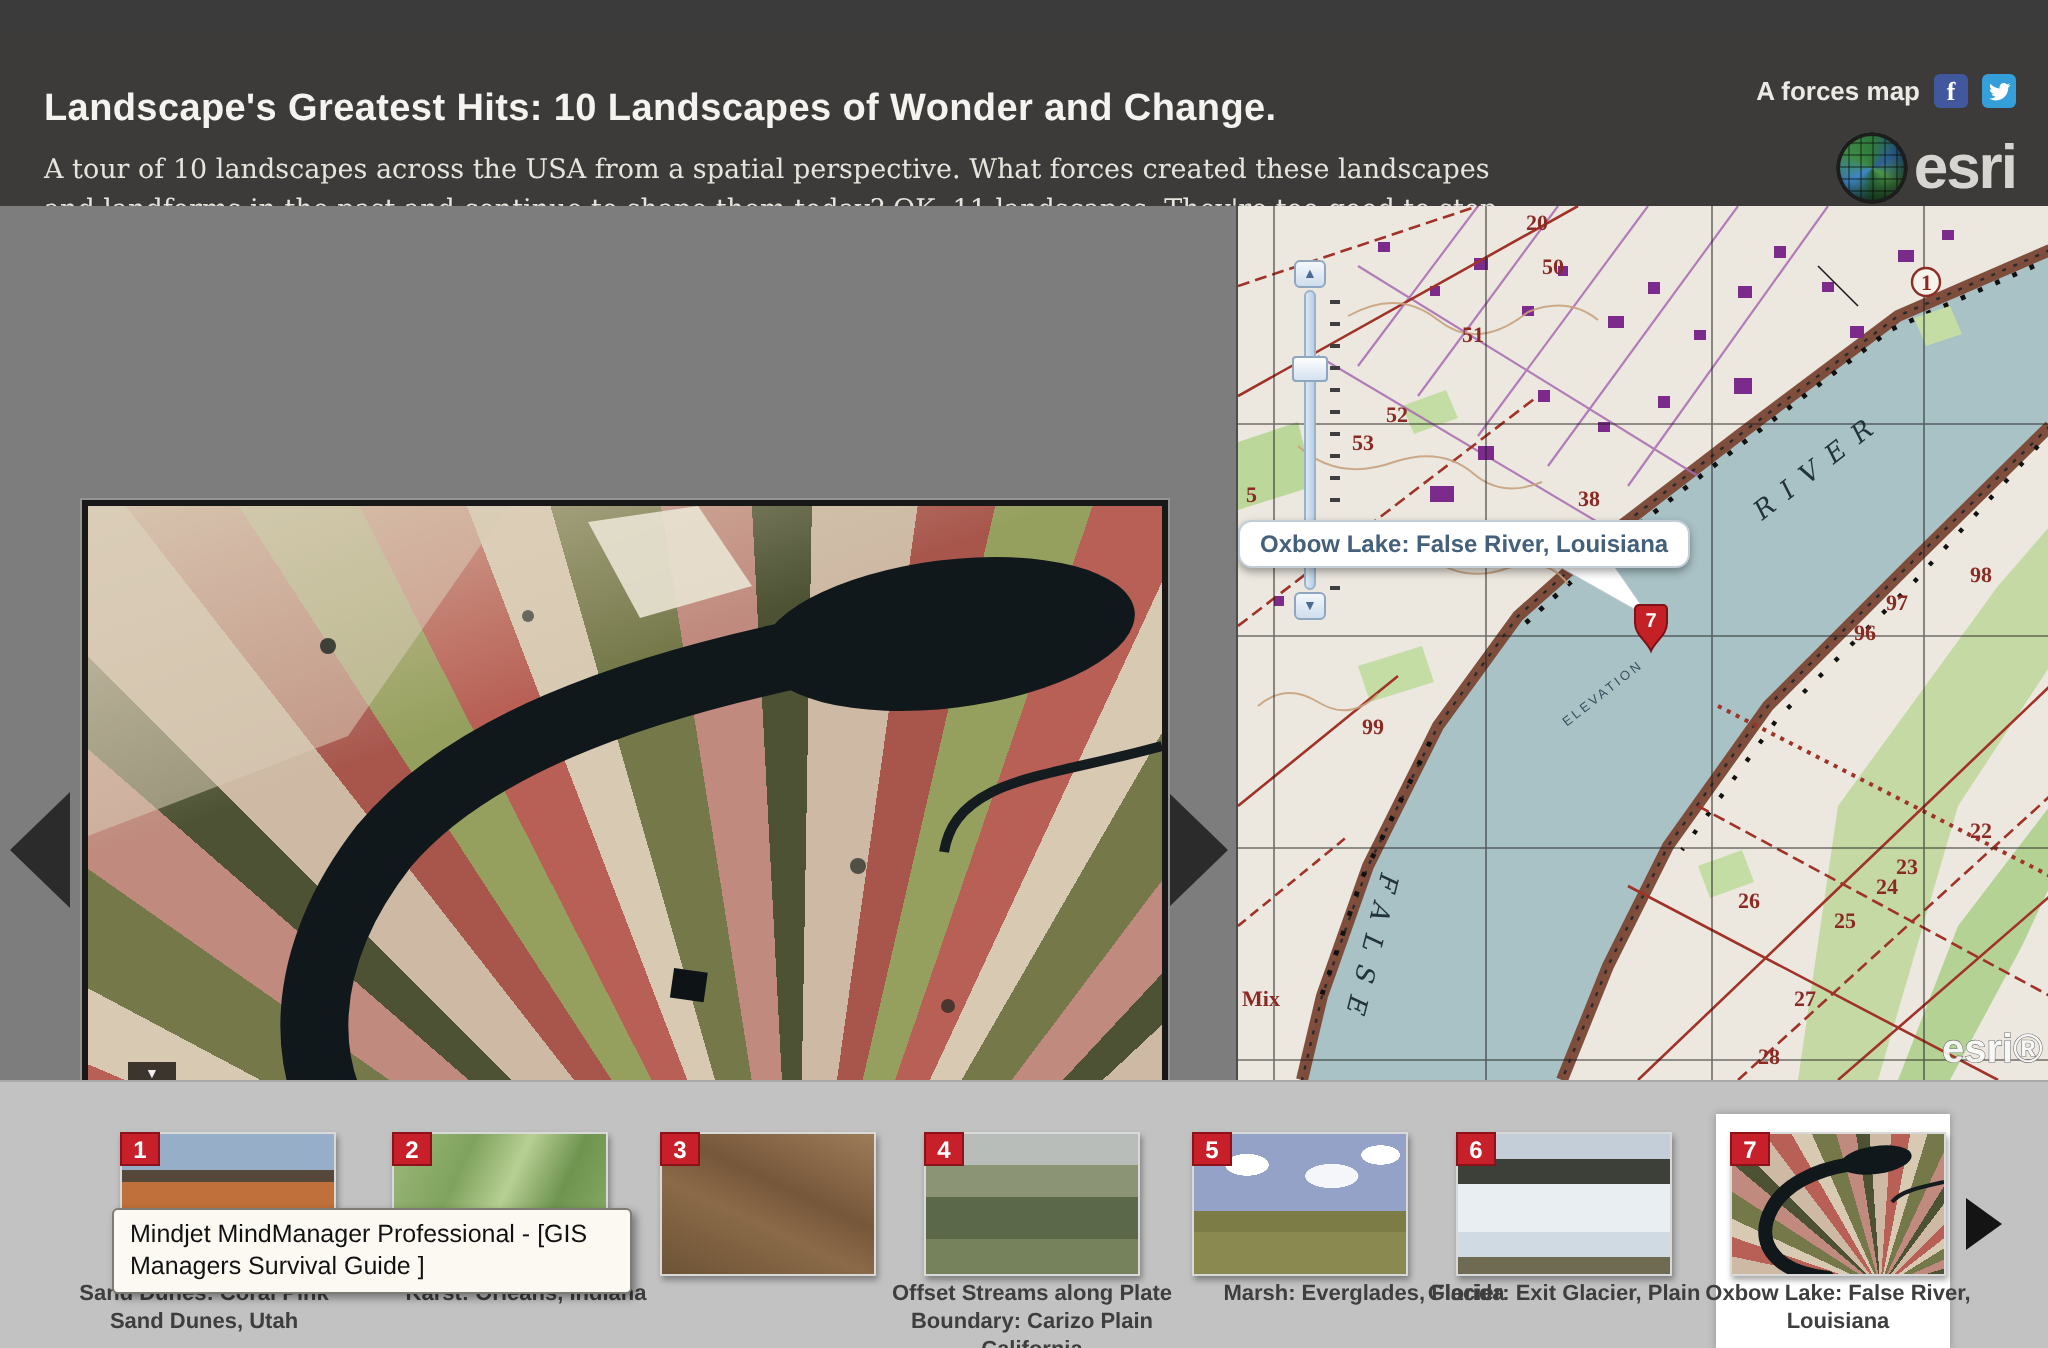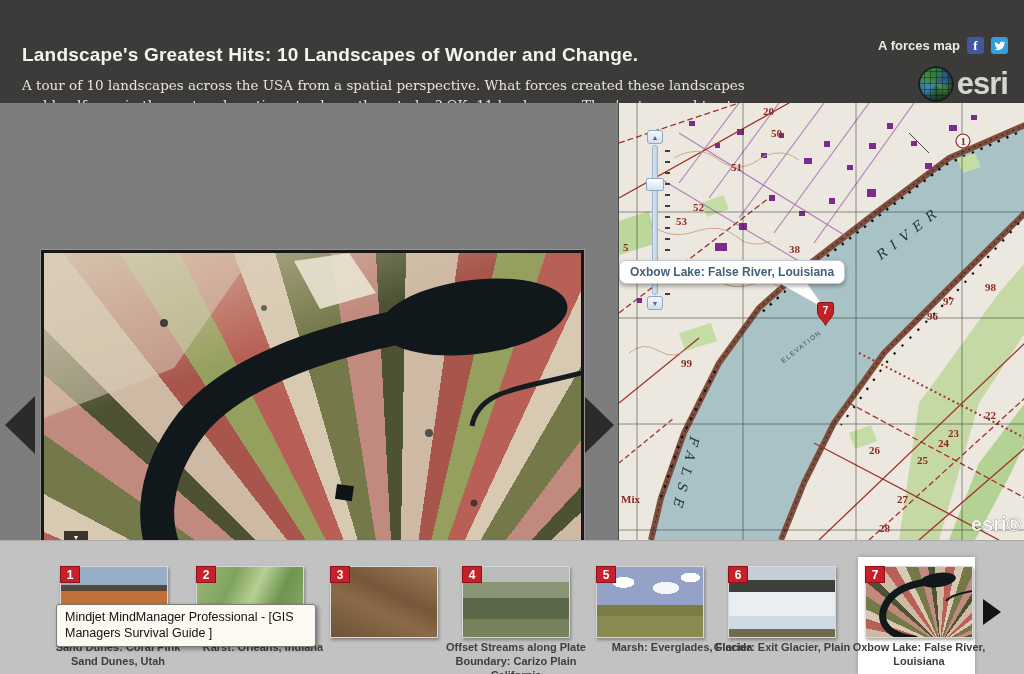--- a/index.html
+++ b/index.html
@@ -293,21 +293,21 @@
     </div>
   </div>
 
   <div class="footer">
     <div class="sel-card"></div>
 
     <div class="thumb" style="left:60px">
       <div class="timg t1"></div>
       <div class="badge">1</div>
     </div>
-    <div class="tlabel" style="left:44px">Sand Dunes: Coral Pink Sand Dunes, Utah</div>
+    <div class="tlabel" style="left:28px">Sand Dunes: Coral Pink Sand Dunes, Utah</div>
 
     <div class="thumb" style="left:196px">
       <div class="timg t2"></div>
       <div class="badge">2</div>
     </div>
     <div class="tlabel" style="left:189px">Karst: Orleans, Indiana</div>
 
     <div class="thumb" style="left:330px">
       <div class="timg t3"></div>
       <div class="badge">3</div>

